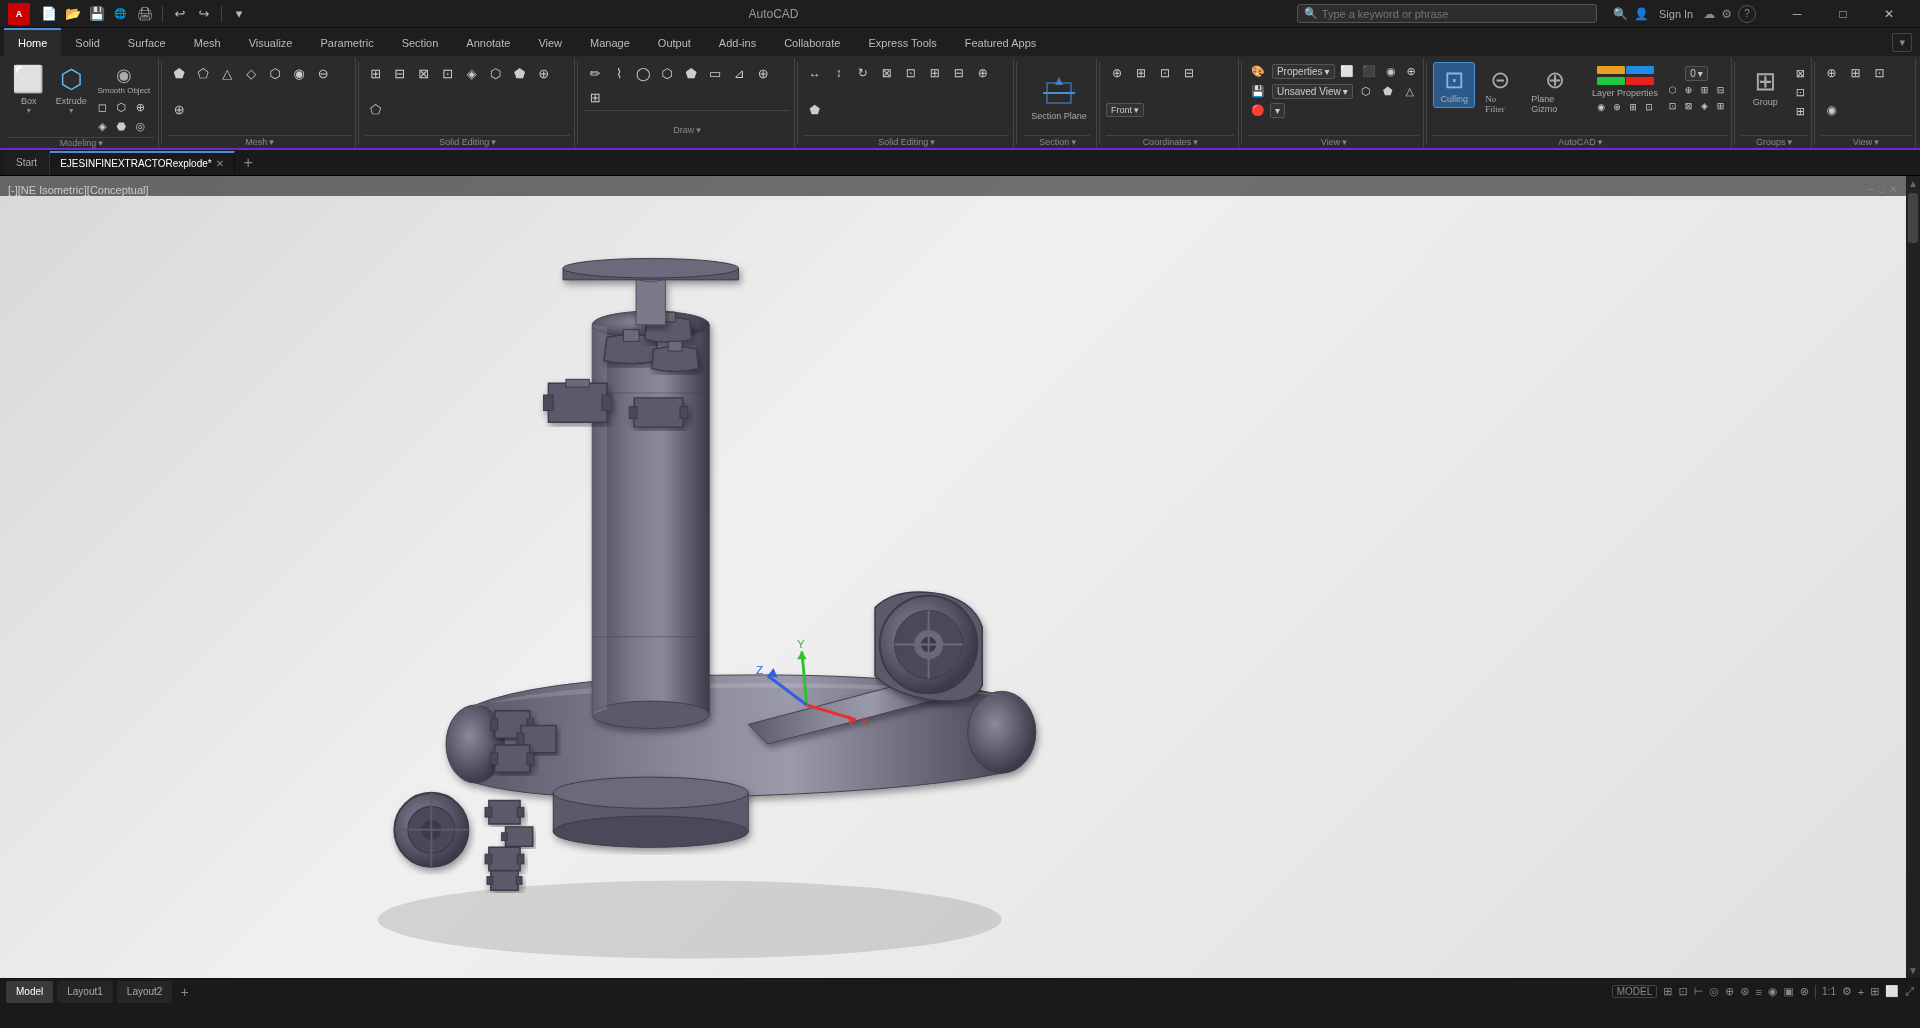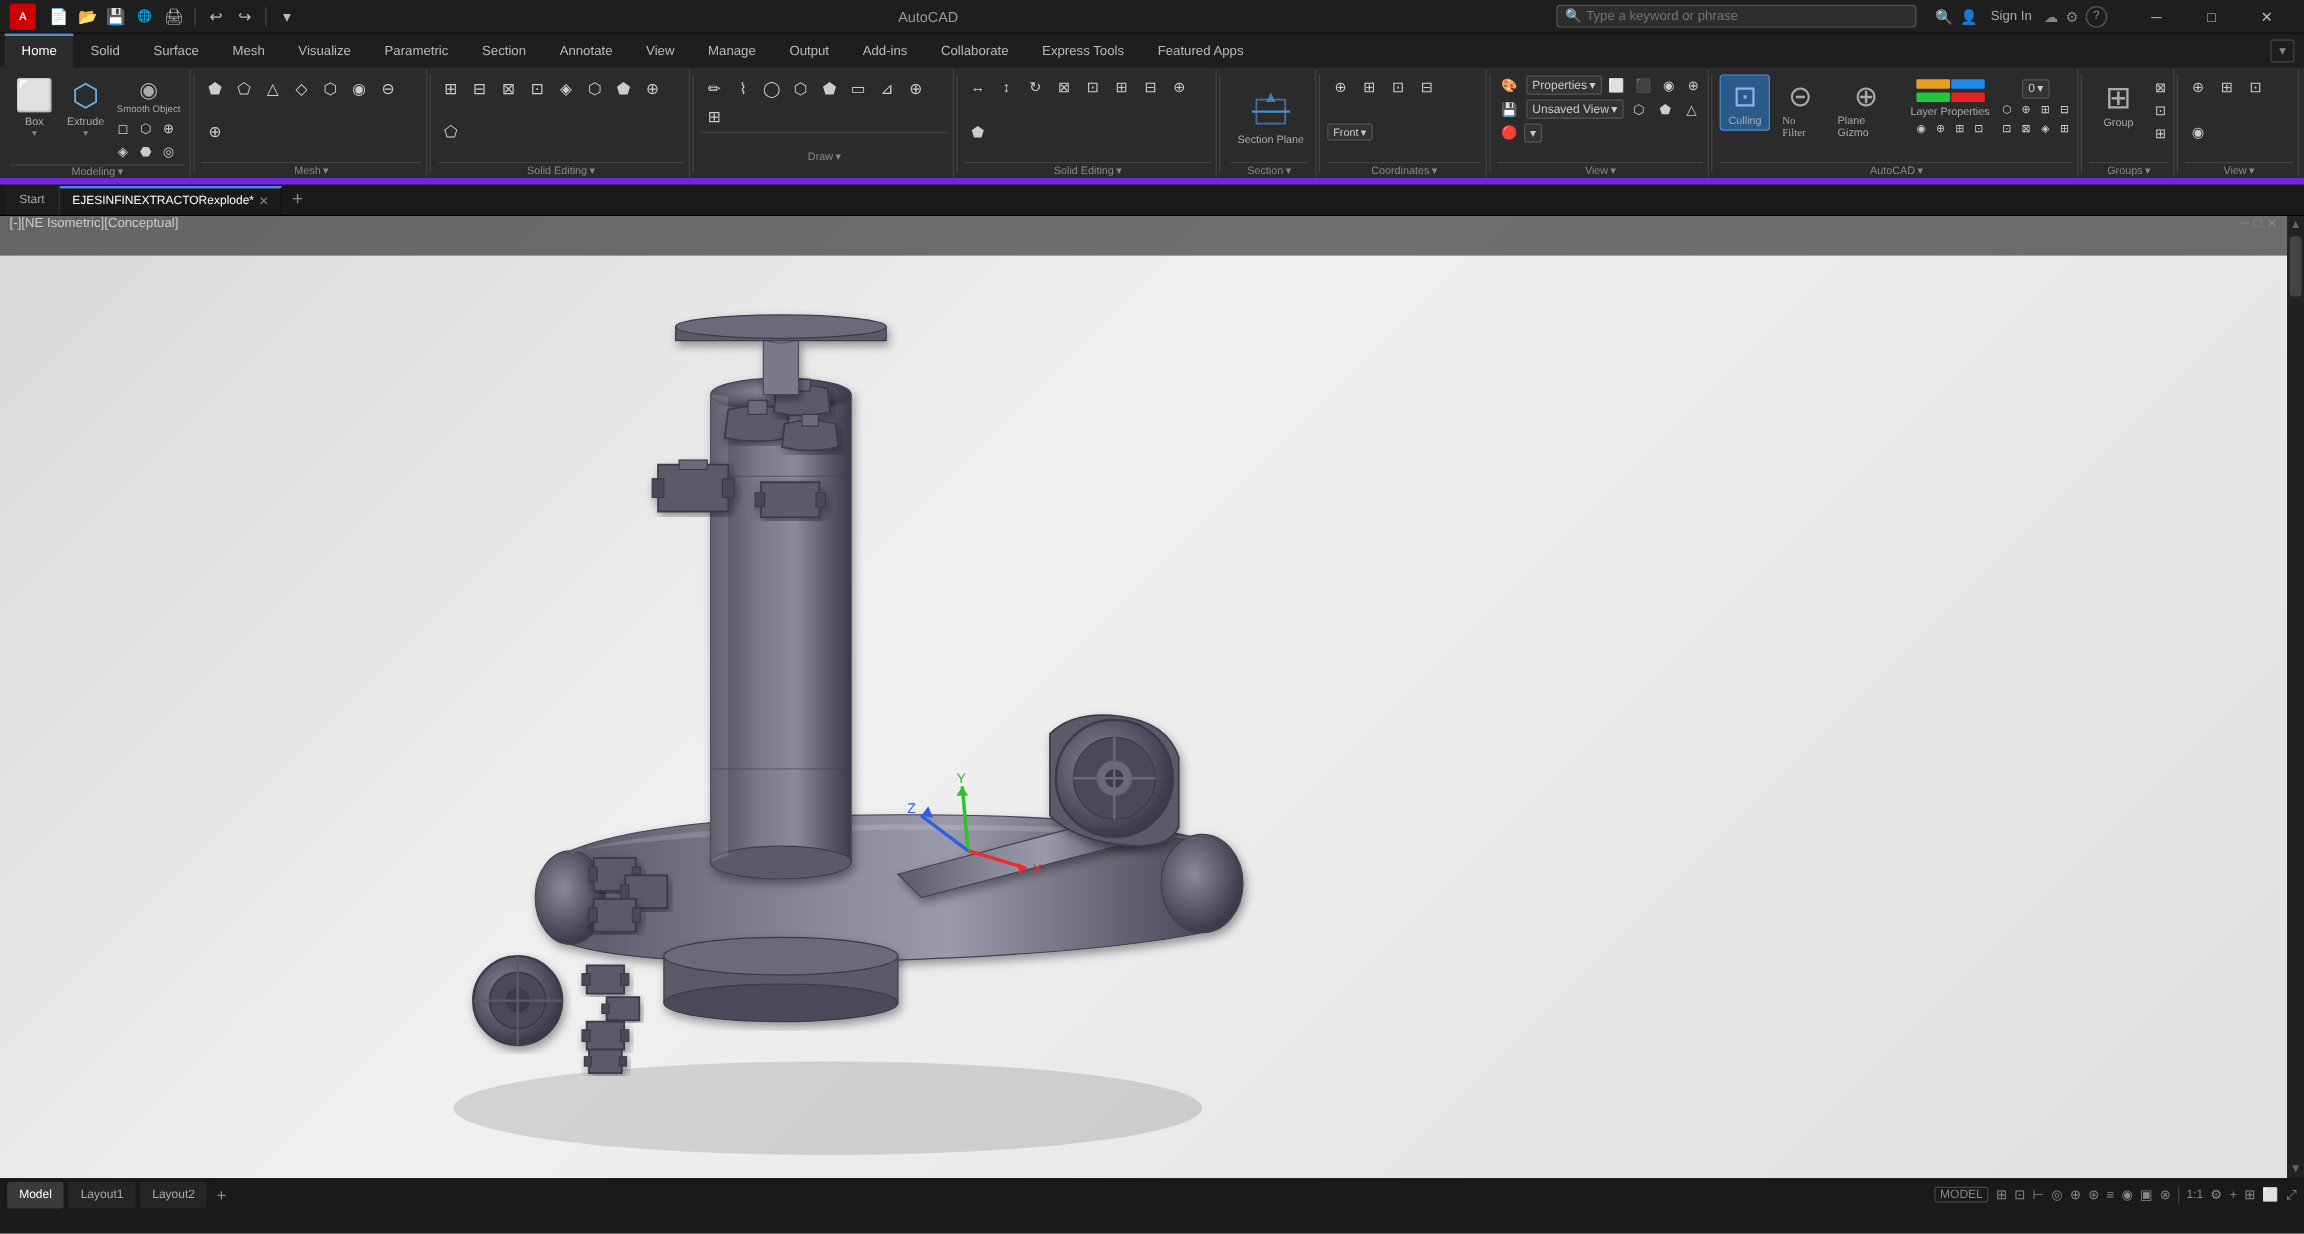--- a/index.html
+++ b/index.html
@@ -7,21 +7,21 @@
 
     
     #title-bar { height: 28px; background: #1e1e1e; display: flex; align-items: center; padding: 0 8px; gap: 8px; border-bottom: 1px solid #111; }
     .qa-btn { width: 22px; height: 18px; background: transparent; border: none; color: #bbb; cursor: pointer; font-size: 13px; display: flex; align-items: center; justify-content: center; border-radius: 2px; }
     .title-sep { width: 1px; height: 16px; background: #444; margin: 0 4px; }
     #search-box { display: flex; align-items: center; background: #2d2d2d; border: 1px solid #555; border-radius: 3px; padding: 2px 6px; width: 300px; margin-left: auto; }
     #search-box input { background: transparent; border: none; outline: none; color: #aaa; font-size: 11px; width: 240px; }
     .win-btn { width: 46px; height: 28px; display: flex; align-items: center; justify-content: center; color: #bbb; cursor: pointer; font-size: 12px; }
 
     
-    #ribbon { background: #000000; border-bottom: 6px solid #6d28d9; }
+    #ribbon { background: #ec4899; border-bottom: 2px solid #6d28d9; }
     #ribbon-tabs { display: flex; height: 28px; background: #1e1e1e; padding-left: 4px; }
     .ribbon-tab { padding: 0 14px; height: 28px; display: flex; align-items: center; color: #bbb; font-size: 11px; cursor: pointer; border-top: 2px solid transparent; white-space: nowrap; }
     .ribbon-tab.active { background: #2b2b2b; color: #fff; border-top: 2px solid #4a90d9; }
     #ribbon-content { display: flex; height: 92px; padding: 4px 4px 0; gap: 2px; align-items: stretch; }
     .ribbon-group { display: flex; flex-direction: column; border-right: 1px solid #444; padding: 0 6px 0 4px; min-width: 60px; }
     .ribbon-group-items { display: flex; flex: 1; align-items: flex-start; gap: 2px; padding-top: 2px; }
     .ribbon-group-label { font-size: 9px; color: #888; text-align: center; padding: 2px 0; border-top: 1px solid #444; margin-top: 2px; white-space: nowrap; overflow: hidden; }
     .rb-btn { display: flex; flex-direction: column; align-items: center; justify-content: center; padding: 3px 4px; border-radius: 3px; cursor: pointer; min-width: 36px; color: #ccc; }
     .rb-btn-sm { display: flex; flex-direction: column; align-items: center; padding: 2px 3px; border-radius: 2px; cursor: pointer; color: #ccc; }
     .large-btn { display: flex; flex-direction: column; align-items: center; justify-content: center; padding: 4px 6px; border-radius: 3px; cursor: pointer; color: #ccc; min-width: 48px; }
@@ -426,21 +426,21 @@
     <span>EJESINFINEXTRACTORexplode*</span>
     <span class="tab-close">✕</span>
   </div>
   <div class="new-tab-btn">+</div>
 </div>
 
 <div style="position:relative;flex:1;height:calc(1028px - 28px - 120px - 26px - 26px);">
 
   <div id="viewport-container" style="position:absolute;top:0;left:0;right:14px;bottom:26px;background:#e8e8e8;overflow:hidden;">
 
-    <div id="viewport-header" style="position:absolute;top:0;left:0;right:0;height:33px;background:rgba(25,25,25,0.6);display:flex;align-items:flex-start;padding:0 8px;z-index:10;font-size:11px;color:#ccc;">
+    <div id="viewport-header" style="position:absolute;top:0;left:0;right:0;height:20px;background:rgba(25,25,25,0.6);display:flex;align-items:flex-end;padding:0 8px;z-index:10;font-size:11px;color:#ccc;">
       <span>[-][NE Isometric][Conceptual]</span>
 
       <div style="margin-left:auto;display:flex;gap:4px;">
         <span style="color:#888;cursor:pointer;font-size:11px;">─</span>
         <span style="color:#888;cursor:pointer;font-size:11px;">□</span>
         <span style="color:#888;cursor:pointer;font-size:11px;">✕</span>
       </div>
     </div>
 
     <div style="position:absolute;inset:0;background:linear-gradient(135deg,#d8d8d8 0%,#f0f0f0 40%,#e0e0e0 100%);"></div>

